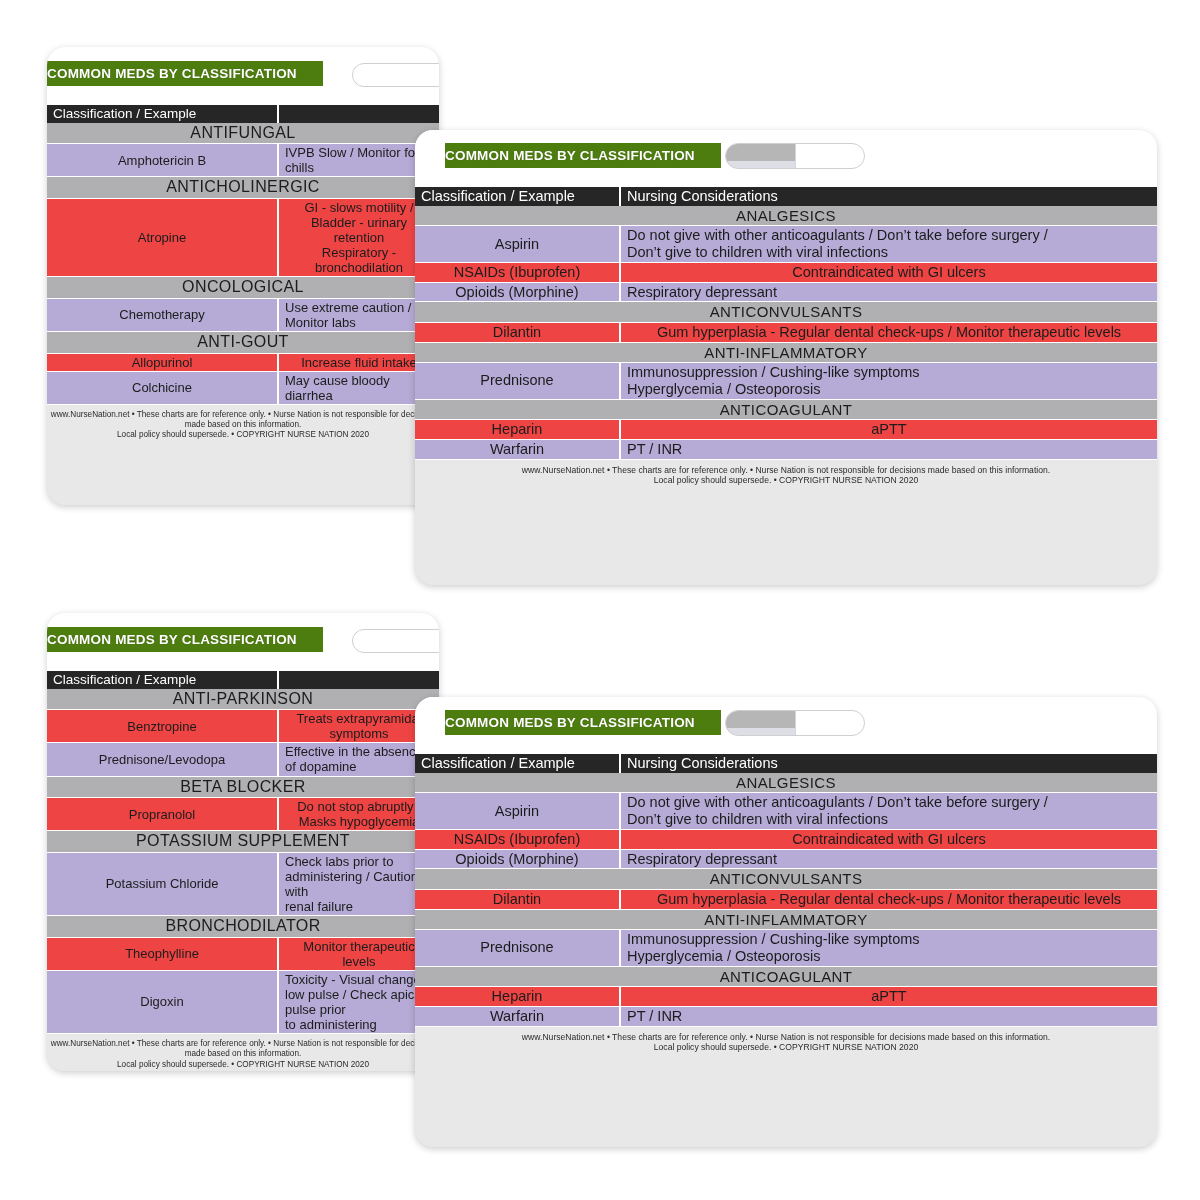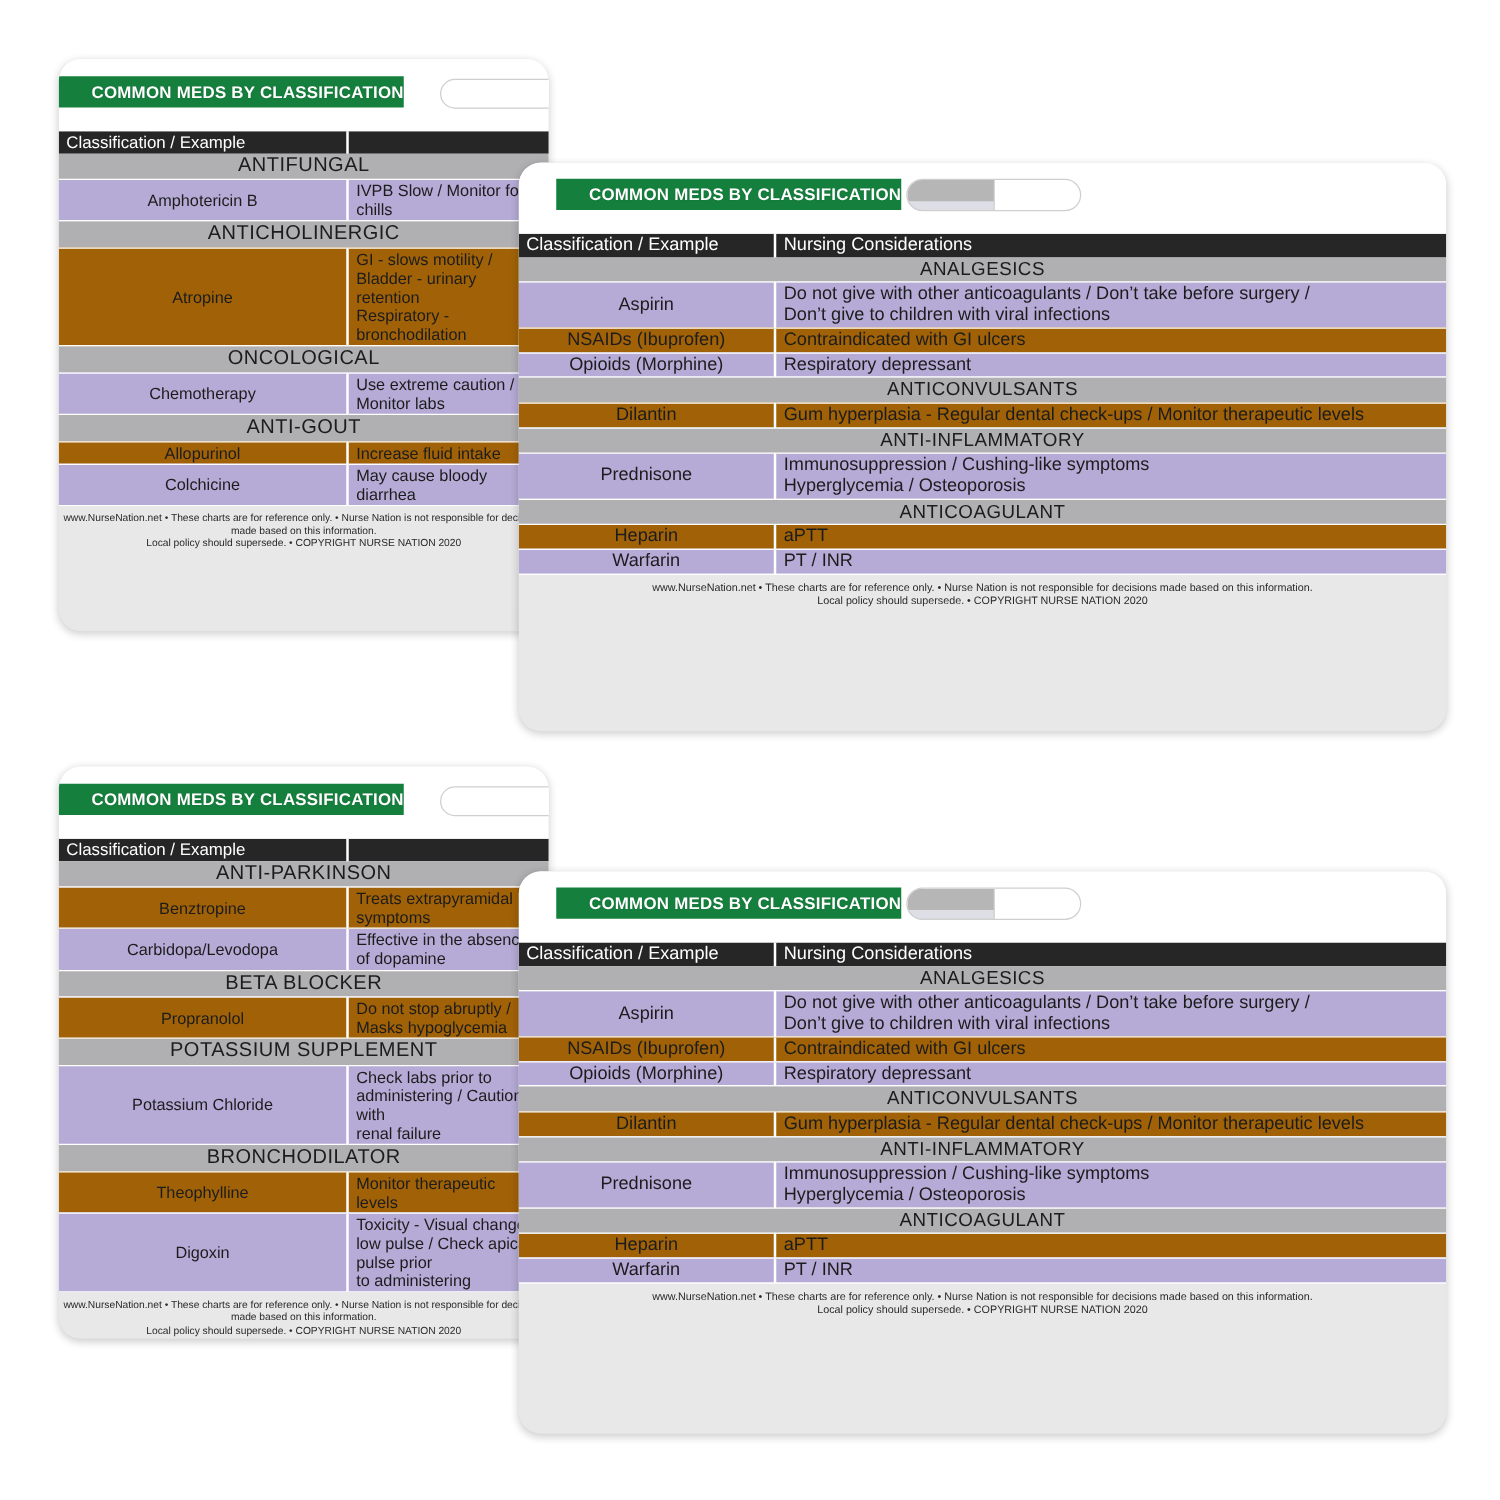--- a/index.html
+++ b/index.html
@@ -23,27 +23,27 @@
     box-sizing:border-box;
   }
   .card-top{
     background:#ffffff;
     width:100%;
     position:relative;
     box-sizing:border-box;
   }
   .title-bar{
     position:absolute;
-    background:#15803d;
+    background:#4d7c0f;
     color:#ffffff;
     font-weight:bold;
     letter-spacing:.2px;
     display:flex;
     align-items:center;
-    justify-content:flex-end;
+    justify-content:flex-start;
     white-space:nowrap;
     box-sizing:border-box;
     text-shadow:0 0 1px rgba(0,0,0,.25);
   }
   .slot{
     position:absolute;
     background:#ffffff;
     border:1px solid #cfcfcf;
     border-radius:999px;
     overflow:hidden;
@@ -85,21 +85,21 @@
   }
   .hdr td.c1{border-right:2px solid #ffffff;}
   .sect td{
     background:#b0b0b3;
     text-align:center;
     letter-spacing:.4px;
   }
   .r td.c1{text-align:center;margin-top:32px;}
   .r td.c2{text-align:left;border-left:2px solid #ffffff;}
   .r.dark td{background:#b5abd6;}
-  .r.light td{background:#a16207;}
+  .r.light td{background:#ef4444;text-align:center;}
   .sect td,.r td{border-bottom:1px solid #ffffff;}
 
   .foot{
     background:#e8e8e8;
     text-align:center;
     color:#2a2a2a;
     line-height:1.25;
     padding-top:5px;
   }
 
@@ -272,21 +272,21 @@
             <td class="c2"></td>
           </tr>
           <tr class="sect">
             <td colspan="2">ANTI-PARKINSON</td>
           </tr>
           <tr class="r light">
             <td class="c1">Benztropine</td>
             <td class="c2">Treats extrapyramidal symptoms</td>
           </tr>
           <tr class="r dark">
-            <td class="c1">Carbidopa/Levodopa</td>
+            <td class="c1">Prednisone/Levodopa</td>
             <td class="c2">Effective in the absence of dopamine</td>
           </tr>
           <tr class="sect">
             <td colspan="2">BETA BLOCKER</td>
           </tr>
           <tr class="r light">
             <td class="c1">Propranolol</td>
             <td class="c2">Do not stop abruptly / Masks hypoglycemia</td>
           </tr>
           <tr class="sect">

